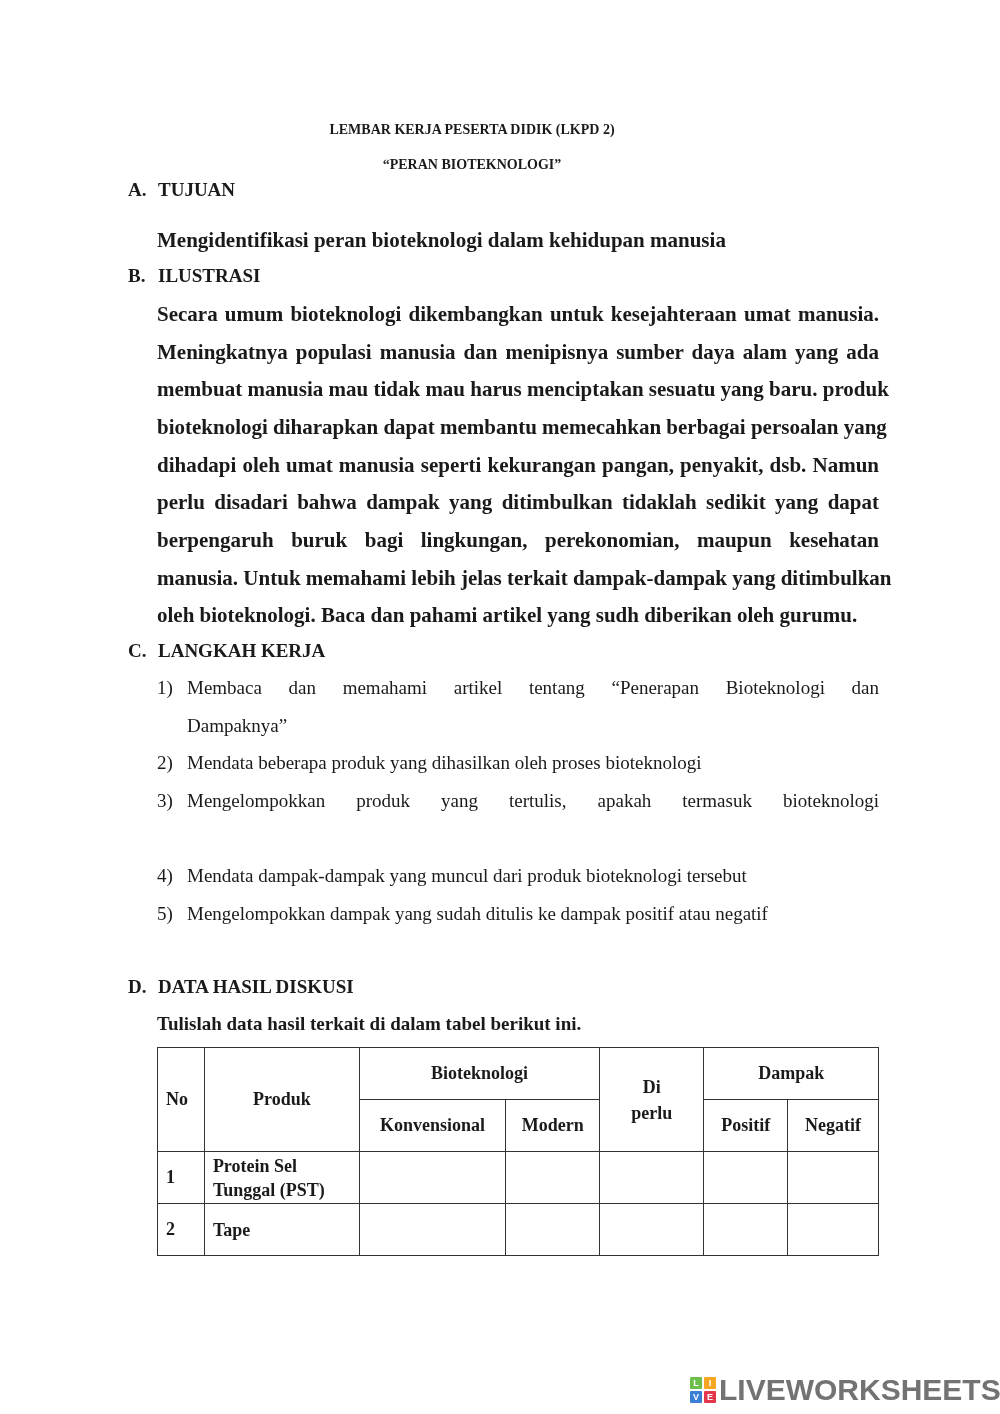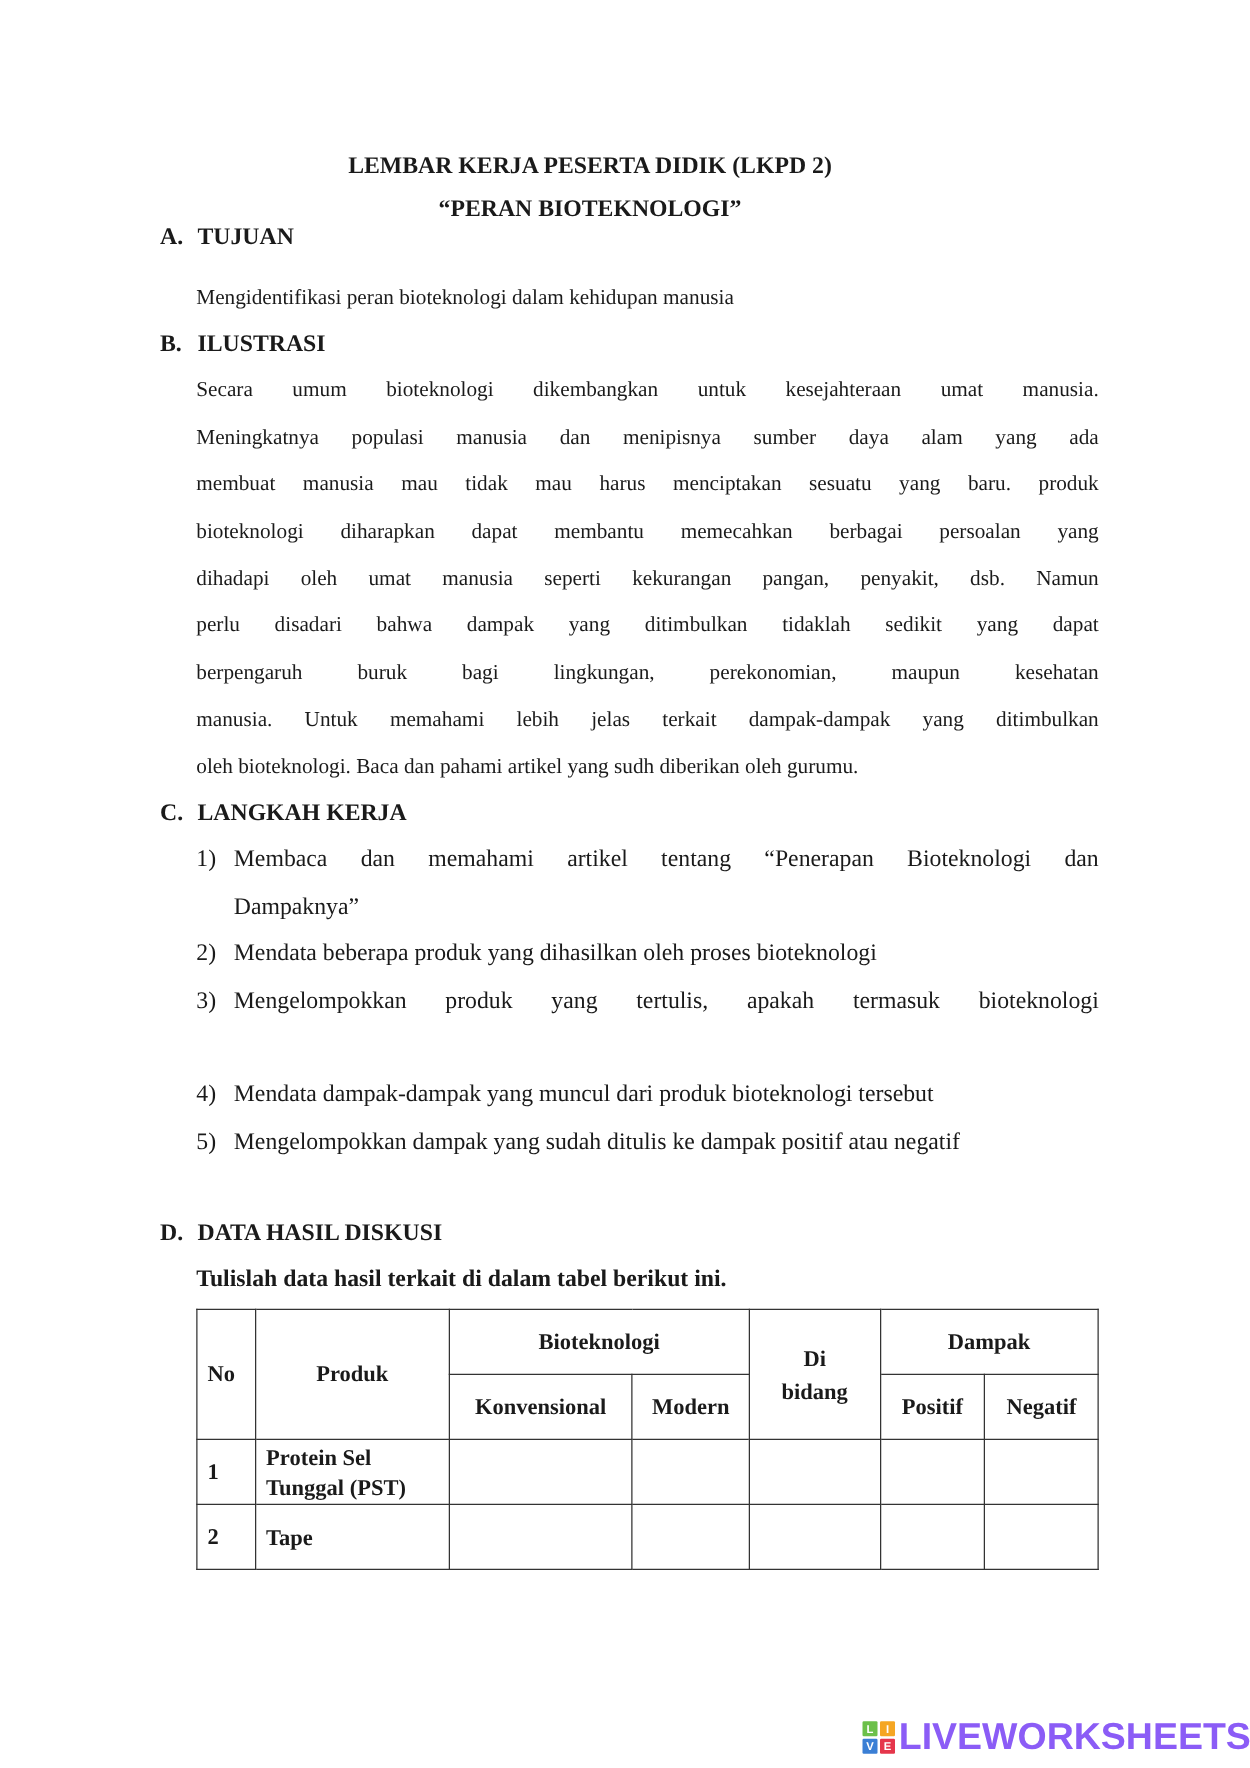--- a/index.html
+++ b/index.html
@@ -4,29 +4,30 @@
 <style>
   html, body { margin: 0; padding: 0; background: #ffffff; }
   body {
     width: 1000px; height: 1414px; position: relative; overflow: hidden;
     font-family: "Liberation Serif", "DejaVu Serif", serif;
     color: #1a1a1a;
   }
   .page { position: absolute; left: 0; top: 0; width: 1000px; height: 1414px; }
   .title {
     position: absolute; left: 0; width: 944px; text-align: center;
-    font-weight: bold; font-size: 19px;
+    font-weight: bold; font-size: 14px;
   }
   .heading {
     position: absolute; left: 128px; font-weight: bold; font-size: 19px;
   }
   .heading .letter { display: inline-block; width: 30px; }
   .line {
-    position: absolute; left: 157px; width: 722px; font-size: 17px;
+    position: absolute; left: 157px; width: 722px; font-size: 21px;
     white-space: nowrap;
+    font-weight: bold;
   }
   .justify { text-align: justify; text-align-last: justify; }
   .step-num { position: absolute; left: 157px; font-size: 19px; }
   .step-line { position: absolute; left: 187px; width: 692px; font-size: 19px; white-space: nowrap; }
   .instr { position: absolute; left: 157px; font-weight: bold; font-size: 19px; }
 
   table.data {
     position: absolute; left: 157px; top: 1047px;
     border-collapse: collapse; width: 722px;
     font-family: "Liberation Serif", "DejaVu Serif", serif;
@@ -113,21 +114,21 @@
   <div class="instr" style="top:1013px;">Tulislah data hasil terkait di dalam tabel berikut ini.</div>
 
   <table class="data">
     <tbody>
         <tr class="r1">
       <th rowspan="2" style="width:30px; text-align:left;">No</th>
       <th rowspan="2" style="width:139px;text-align:center;">Produk</th>
       <th colspan="2">Bioteknologi</th>
       <th rowspan="2" style="width:88px; line-height:26px;">
         <div>Di</div>
-        <div>bidang</div>
+        <div>perlu</div>
       </th>
       <th colspan="2">Dampak</th>
     </tr>
     <tr class="r2">
       <th style="width:130px;">Konvensional</th>
       <th style="width:77px;">Modern</th>
       <th style="width:67px;">Positif</th>
       <th style="width:74px;">Negatif</th>
     </tr>
     <tr class="r3">
@@ -154,15 +155,15 @@
   </tbody>
     </table>
 
   <div class="logo">
     <div class="logo-grid">
       <span style="background: rgb(108, 192, 74);">L</span>
       <span style="background: rgb(245, 166, 35);">I</span>
       <span style="background: rgb(58, 127, 213);">V</span>
       <span style="background: rgb(229, 54, 75);">E</span>
     </div>
-    <span class="logo-text" style="color: #8b5cf6;">LIVEWORKSHEETS</span>
+    <span class="logo-text" style="color: #737373;">LIVEWORKSHEETS</span>
   </div>
 </div>
 
 </body></html>

